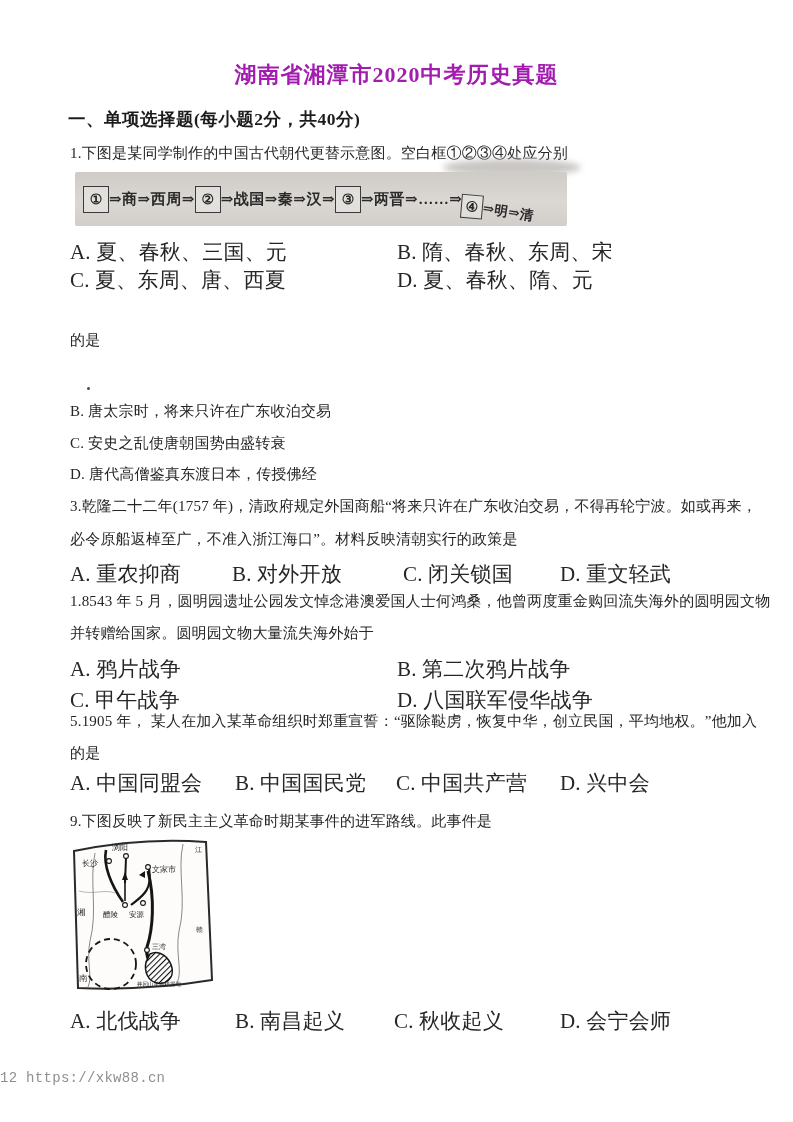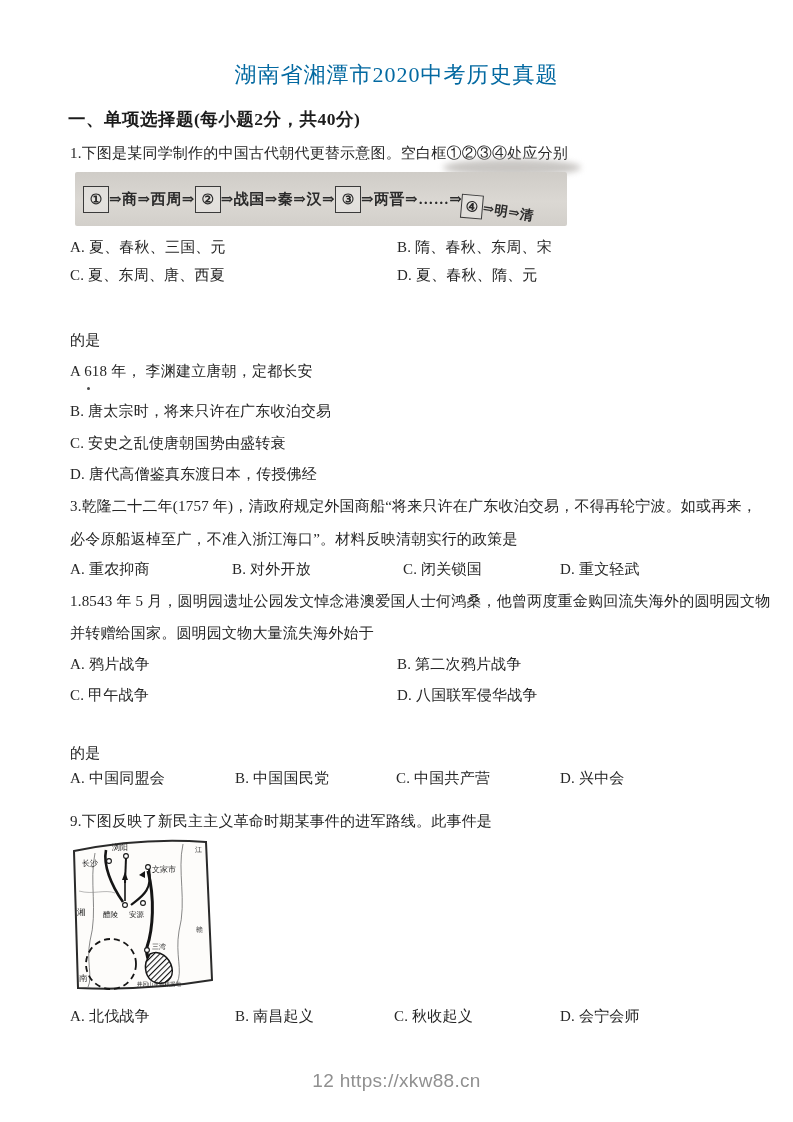--- a/index.html
+++ b/index.html
@@ -8,40 +8,40 @@
     width:793px;height:1122px;
     background:#ffffff;
     font-family:"Liberation Serif","DejaVu Serif",serif;
     color:#262626;
     overflow:hidden;
   }
   .abs{position:absolute;}
   .title{
     left:0;right:0;top:60px;
     text-align:center;
-    font-size:22px;font-weight:normal;
+    font-size:22px;font-weight:bold;
     letter-spacing:1px;
-    color:#0369a1;
+    color:#a21caf;
   }
   .section{
     left:68px;top:107px;
     font-size:17.5px;font-weight:bold;
     letter-spacing:0.5px;
     color:#1c1c1c;
     white-space:nowrap;
     text-align:right;
   }
   .qtext{
     left:70px;
     font-size:15px;
     white-space:nowrap;
     letter-spacing:0.2px;
   }
   .opt{
-    font-size:15px;
+    font-size:21px;
     white-space:nowrap;
     letter-spacing:0.2px;
   }
   .optrow{left:0;top:0;width:793px;height:20px;}
   .optrow .opt{position:absolute;top:0;}
   
   .diagram{
     left:75px;top:172px;width:492px;height:54px;
     background:linear-gradient(180deg,#cfccc7 0%,#dbd8d3 55%,#d2cfca 100%);
     border-radius:2px;
@@ -70,23 +70,23 @@
     background:#b7b4b0;border-radius:50%;
     filter:blur(3px);opacity:0.75;
   }
   .dot-artifact{
     left:87px;top:387px;width:3px;height:3px;
     background:#4a4a4a;border-radius:50%;
   }
   .mapbox{left:65px;top:833px;width:154px;height:162px;}
   .footer{
     left:0;right:0;top:1070px;
-    text-align:center;
-    font-family:Liberation Sans, sans-serif;
-    font-size:19px;color:#909090;
+    text-align:left;
+    font-family:Liberation Mono, monospace;
+    font-size:14px;color:#909090;
     letter-spacing:0.3px;
   }
   svg text{
     font-family:"Liberation Serif","DejaVu Serif",serif;
     fill:#1f1f1f;
   }
 </style>
 </head>
 <body>
 
@@ -116,21 +116,20 @@
   <div class="abs optrow" style="top:238px">
     <span class="opt" style="left:70px">A. 夏、春秋、三国、元</span>
     <span class="opt" style="left:397px">B. 隋、春秋、东周、宋</span>
   </div>
   <div class="abs optrow" style="top:266px">
     <span class="opt" style="left:70px">C. 夏、东周、唐、西夏</span>
     <span class="opt" style="left:397px">D. 夏、春秋、隋、元</span>
   </div>
 
   <div class="abs qtext" style="top:331px">的是</div>
-  <div class="abs qtext" style="top:362px">A  618 年，  李渊建立唐朝，定都长安</div>
   <div class="abs dot-artifact"></div>
   <div class="abs qtext" style="top:402px">B.  唐太宗时，将来只许在广东收泊交易</div>
   <div class="abs qtext" style="top:434px">C.  安史之乱使唐朝国势由盛转衰</div>
   <div class="abs qtext" style="top:465px">D.  唐代高僧鉴真东渡日本，传授佛经</div>
 
   <div class="abs qtext" style="top:497px">3.乾隆二十二年(1757 年)，清政府规定外国商船“将来只许在广东收泊交易，不得再轮宁波。如或再来，</div>
   <div class="abs qtext" style="top:530px">必令原船返棹至广，不准入浙江海口”。材料反映清朝实行的政策是</div>
   <div class="abs optrow" style="top:560px">
     <span class="opt" style="left:70px">A.  重农抑商</span>
     <span class="opt" style="left:232px">B.  对外开放</span>
@@ -142,20 +141,21 @@
   <div class="abs qtext" style="top:624px">并转赠给国家。圆明园文物大量流失海外始于</div>
   <div class="abs optrow" style="top:655px">
     <span class="opt" style="left:70px">A.  鸦片战争</span>
     <span class="opt" style="left:397px">B.  第二次鸦片战争</span>
   </div>
   <div class="abs optrow" style="top:686px">
     <span class="opt" style="left:70px">C.  甲午战争</span>
     <span class="opt" style="left:397px">D.  八国联军侵华战争</span>
   </div>
 
+  <div class="abs qtext" style="top:712px">5.1905 年，  某人在加入某革命组织时郑重宣誓：“驱除鞑虏，恢复中华，创立民国，平均地权。”他加入</div>
   <div class="abs qtext" style="top:744px">的是</div>
   <div class="abs optrow" style="top:769px">
     <span class="opt" style="left:70px">A.  中国同盟会</span>
     <span class="opt" style="left:235px">B.  中国国民党</span>
     <span class="opt" style="left:396px">C.  中国共产营</span>
     <span class="opt" style="left:560px">D.  兴中会</span>
   </div>
 
   <div class="abs qtext" style="top:812px">9.下图反映了新民主主义革命时期某事件的进军路线。此事件是</div>
 

